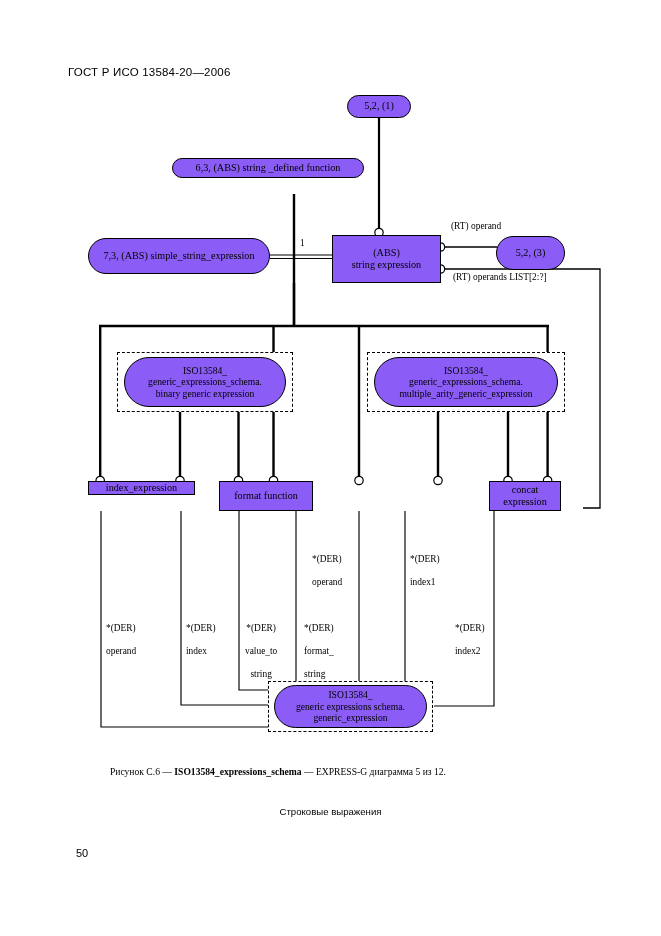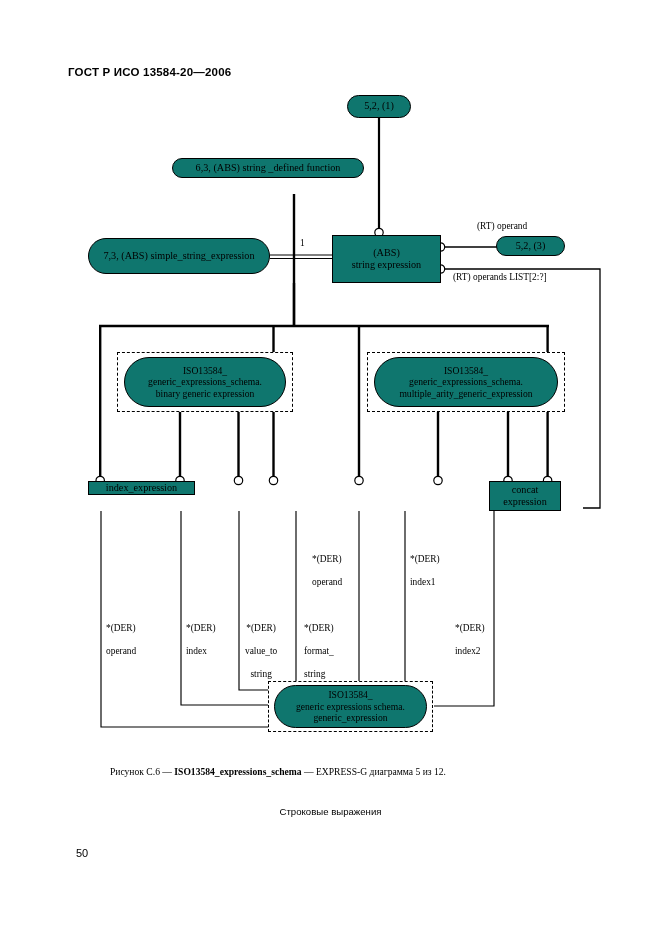--- a/index.html
+++ b/index.html
@@ -6,21 +6,21 @@
   body{
     width:661px;height:936px;position:relative;overflow:hidden;
     font-family:"Liberation Serif", serif;color:#000;
   }
   .page{position:absolute;left:0;top:0;width:661px;height:936px;}
 
   
   .hdr{
     position:absolute;left:68px;top:66px;
     font-family:"Liberation Sans", sans-serif;
-    font-size:11.5px;font-weight:bold;letter-spacing:.2px;
+    font-size:11.5px;font-weight:normal;letter-spacing:.2px;
     white-space:nowrap;
   }
   .pageno{
     position:absolute;left:76px;top:847px;
     font-family:"Liberation Sans", sans-serif;
     font-size:11px;
   }
   .cap{
     position:absolute;left:0;top:764px;width:556px;text-align:center;
     font-family:Liberation Serif, serif;font-size:9.6px;
@@ -31,21 +31,21 @@
     position:absolute;left:0;top:779px;width:661px;text-align:center;
     font-family:"Liberation Sans", sans-serif;font-size:9.6px;margin-top:27px;
   }
 
   
   svg.wires{position:absolute;left:0;top:0;width:661px;height:936px;}
 
   
   .node{position:absolute;box-sizing:border-box;display:flex;
         align-items:center;justify-content:center;text-align:center;
-        background:#0f766e;}
+        background:#8b5cf6;}
   .rect{border:1.1px solid #000;}
   .pill{border:1.1px solid #000;border-radius:999px;}
   .dashbox{position:absolute;box-sizing:border-box;
         border:1.3px dashed #000;background:#fff;}
   .lbl{font-size:10.2px;line-height:12.4px;white-space:pre-line;}
   .lbl2{font-size:9.6px;line-height:11.6px;white-space:pre-line;}
 
   
   .anno{position:absolute;font-size:9.4px;line-height:11.4px;
         white-space:pre-line;color:#000;}
@@ -127,23 +127,23 @@
     <span class="lbl">7,3, (ABS) simple_string_expression</span>
   </div>
 
   <div class="anno" style="left:300px;top:238px;">1</div>
 
   <div class="node rect" style="left:332px;top:235px;width:109px;height:48px;flex-direction:column;">
     <span class="lbl">(ABS)</span>
     <span class="lbl">string  expression</span>
   </div>
 
-  <div class="anno" style="left:451px;top:221px;margin-left:26px;">(RT) operand</div>
-
-  <div class="node pill" style="left:496px;top:236px;width:69px;height:20px;">
+  <div class="anno" style="left:451px;top:221px;">(RT) operand</div>
+
+  <div class="node pill" style="left:496px;top:236px;width:69px;height:34px;">
     <span class="lbl">5,2, (3)</span>
   </div>
 
   <div class="anno" style="left:453px;top:272px;">(RT) operands  LIST[2:?]</div>
 
   <div class="dashbox" style="left:117px;top:352px;width:176px;height:60px;"></div>
   <div class="node pill" style="left:124px;top:357px;width:162px;height:50px;flex-direction:column;">
     <span class="lbl2">ISO13584_</span>
     <span class="lbl2">generic_expressions_schema.</span>
     <span class="lbl2">binary  generic  expression</span>
@@ -153,20 +153,23 @@
   <div class="node pill" style="left:374px;top:357px;width:184px;height:50px;flex-direction:column;">
     <span class="lbl2">ISO13584_</span>
     <span class="lbl2">generic_expressions_schema.</span>
     <span class="lbl2">multiple_arity_generic_expression</span>
   </div>
 
   <div class="node rect" style="left:88px;top:481px;width:107px;height:14px;">
     <span class="lbl">index_expression</span>
   </div>
 
+  <div class="node rect" style="left:219px;top:481px;width:94px;height:30px;">
+    <span class="lbl">format  function</span>
+  </div>
 
 
   <div class="node rect" style="left:489px;top:481px;width:72px;height:30px;">
     <span class="lbl">concat  expression</span>
   </div>
 
   <div class="anno" style="left:106px;top:612px;">
     <span>*(DER)</span><br>
     <span>operand</span>
   </div>

